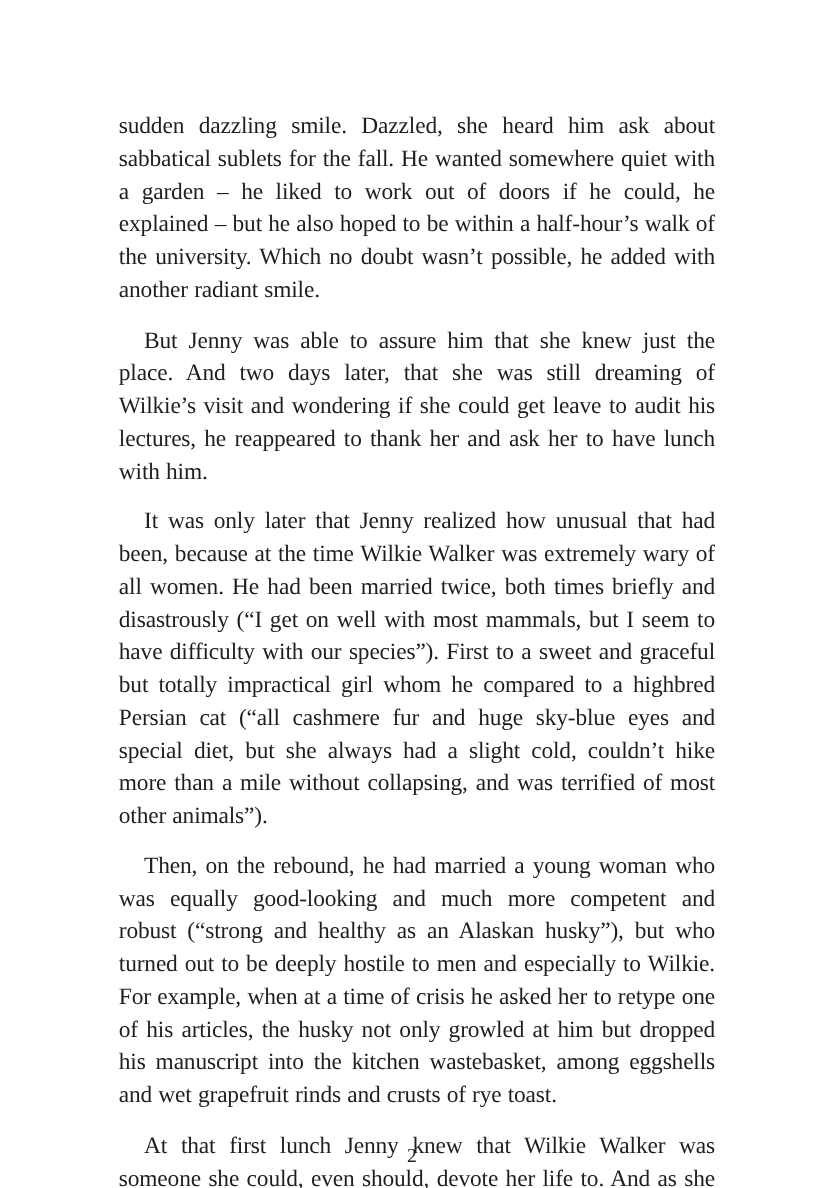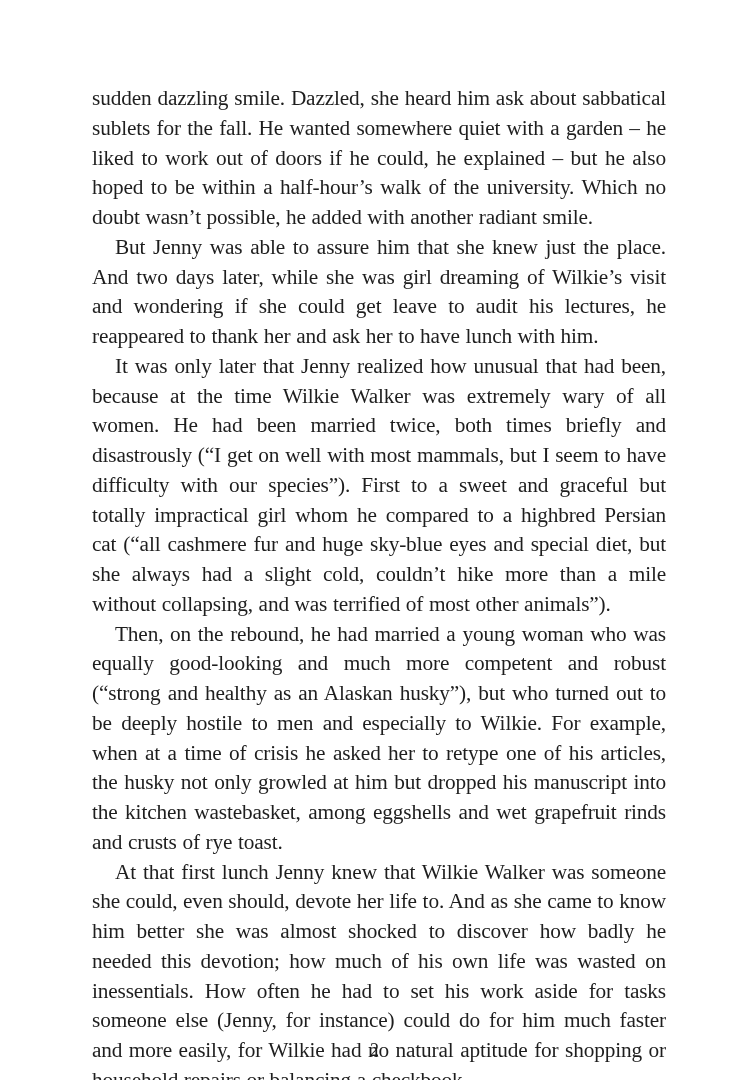--- a/index.html
+++ b/index.html
@@ -15,21 +15,21 @@
       color: #1e1e1e;
       font-family: "Liberation Serif", "DejaVu Serif", serif;
     }
     .page {
       position: absolute;
       left: 92px;
       top: 84px;
       width: 574px;
     }
     .para {
-      margin: 0;
+      margin: 16px;
       font-size: 21.3px;
       line-height: 29.75px;
       text-align: justify;
       letter-spacing: -0.15px;
       word-spacing: 0.5px;
       hyphens: none;
     }
     .para.indent {
       text-indent: 23px;
     }
@@ -41,19 +41,19 @@
       text-align: center;
       font-size: 18px;
       line-height: 24px;
     }
   </style>
 </head>
 <body>
 
 <div class="page">
   <p class="para">sudden dazzling smile. Dazzled, she heard him ask about sabbatical sublets for the fall. He wanted somewhere quiet with a garden – he liked to work out of doors if he could, he explained – but he also hoped to be within a half-hour’s walk of the university. Which no doubt wasn’t possible, he added with another radiant smile.</p>
-  <p class="para indent">But Jenny was able to assure him that she knew just the place. And two days later, while she was girl dreaming of Wilkie’s visit and wondering if she could get leave to audit his lectures, he reappeared to thank her and ask her to have lunch with him.</p>
+  <p class="para indent">But Jenny was able to assure him that she knew just the place. And two days later, that she was still dreaming of Wilkie’s visit and wondering if she could get leave to audit his lectures, he reappeared to thank her and ask her to have lunch with him.</p>
   <p class="para indent">It was only later that Jenny realized how unusual that had been, because at the time Wilkie Walker was extremely wary of all women. He had been married twice, both times briefly and disastrously (“I get on well with most mammals, but I seem to have difficulty with our species”). First to a sweet and graceful but totally impractical girl whom he compared to a highbred Persian cat (“all cashmere fur and huge sky-blue eyes and special diet, but she always had a slight cold, couldn’t hike more than a mile without collapsing, and was terrified of most other animals”).</p>
   <p class="para indent">Then, on the rebound, he had married a young woman who was equally good-looking and much more competent and robust (“strong and healthy as an Alaskan husky”), but who turned out to be deeply hostile to men and especially to Wilkie. For example, when at a time of crisis he asked her to retype one of his articles, the husky not only growled at him but dropped his manuscript into the kitchen wastebasket, among eggshells and wet grapefruit rinds and crusts of rye toast.</p>
   <p class="para indent">At that first lunch Jenny knew that Wilkie Walker was someone she could, even should, devote her life to. And as she came to know him better she was almost shocked to discover how badly he needed this devotion; how much of his own life was wasted on inessentials. How often he had to set his work aside for tasks someone else (Jenny, for instance) could do for him much faster and more easily, for Wilkie had no natural aptitude for shopping or household repairs or balancing a checkbook.</p>
 </div>
 
 <div class="page-number">2</div>
 
 </body></html>

